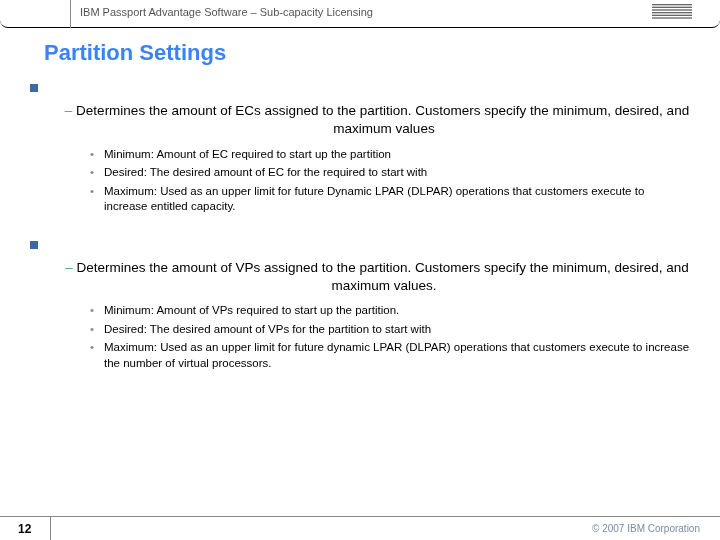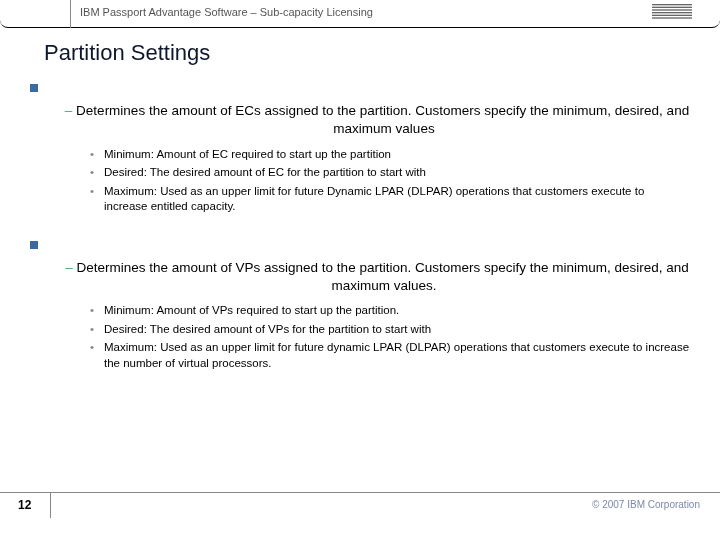--- a/index.html
+++ b/index.html
@@ -3,33 +3,33 @@
 <meta charset="utf-8">
 <style>
   * { margin: 0; padding: 0; box-sizing: border-box; }
   html, body { width: 720px; height: 540px; font-family: Arial, Helvetica, sans-serif; background: #fff; color: #000; }
   .slide { position: relative; width: 720px; height: 540px; }
   .header { position: relative; height: 28px; border-bottom: 1px solid #000; border-radius: 8px; }
   .header-inner { position: absolute; left: 80px; top: 6px; font-size: 11px; color: #555; }
   .header-rule-left { position: absolute; left: 70px; top: 0; width: 1px; height: 28px; background: #888; }
   .ibm-logo { position: absolute; right: 28px; top: 4px; }
   .ibm-logo svg { width: 40px; height: 16px; }
-  .title { position: absolute; left: 44px; top: 40px; font-size: 22px; font-weight: 400; color: #0f172a; }
+  .title { position: absolute; left: 44px; top: 40px; font-size: 22px; font-weight: 700; color: #3b82f6; }
   .content { position: absolute; left: 30px; top: 80px; width: 660px; font-size: 13.5px; line-height: 1.35; }
   .section { margin-bottom: 22px; }
   .sq-bullet { display: inline-block; width: 8px; height: 8px; background: #3b6aa0; margin-right: 10px; vertical-align: 1px; }
   .sec-heading { font-weight: bold; font-size: 14px; }
   .dash-item { margin: 4px 0 8px 34px; text-indent: -14px; padding-left: 14px; text-align: center; }
   .dash-item::before { content: "– "; color: #4a6; }
   .dash-item.dash2::before { color: #4a6; }
   .sub-list { margin-left: 60px; margin-top: 6px; font-size: 11.5px; }
   .sub-list .row { display: flex; margin-bottom: 3px; }
   .sub-list .dot { width: 14px; color: #888; }
   .sub-list .txt { flex: 1; }
-  .footer { position: absolute; left: 0; bottom: 12px; width: 720px; height: 36px; border-radius: 8px; }
+  .footer { position: absolute; left: 0; bottom: 0; width: 720px; height: 24px; border-radius: 8px; }
   .footer-rule { position: absolute; left: 0; top: 0; width: 720px; height: 1px; background: #888; }
   .footer-rule-v { position: absolute; left: 50px; top: 0; width: 1px; height: 26px; background: #888; }
   .page-num { position: absolute; left: 18px; top: 6px; font-size: 12px; font-weight: bold; color: #000; }
   .copyright { position: absolute; right: 20px; top: 7px; font-size: 10px; color: #7a8aa8; }
 </style>
 </head>
 <body>
 
 <div class="slide">
 
@@ -59,21 +59,21 @@
         <span class="sq-bullet"></span>
       </div>
       <div class="dash-item">Determines the amount of ECs assigned to the partition. Customers specify the minimum, desired, and maximum values</div>
       <div class="sub-list">
         <div class="row">
             <div class="dot">•</div>
             <div class="txt">Minimum: Amount of EC required to start up the partition</div>
           </div>
         <div class="row">
             <div class="dot">•</div>
-            <div class="txt">Desired: The desired amount of EC for the partition to start with</div>
+            <div class="txt">Desired: The desired amount of EC for the required to start with</div>
           </div>
         <div class="row">
             <div class="dot">•</div>
             <div class="txt">Maximum:  Used as an upper limit for future Dynamic LPAR (DLPAR) operations that customers execute to increase entitled capacity.</div>
           </div>
       </div>
     </div>
 
     <div class="section">
       <div>

